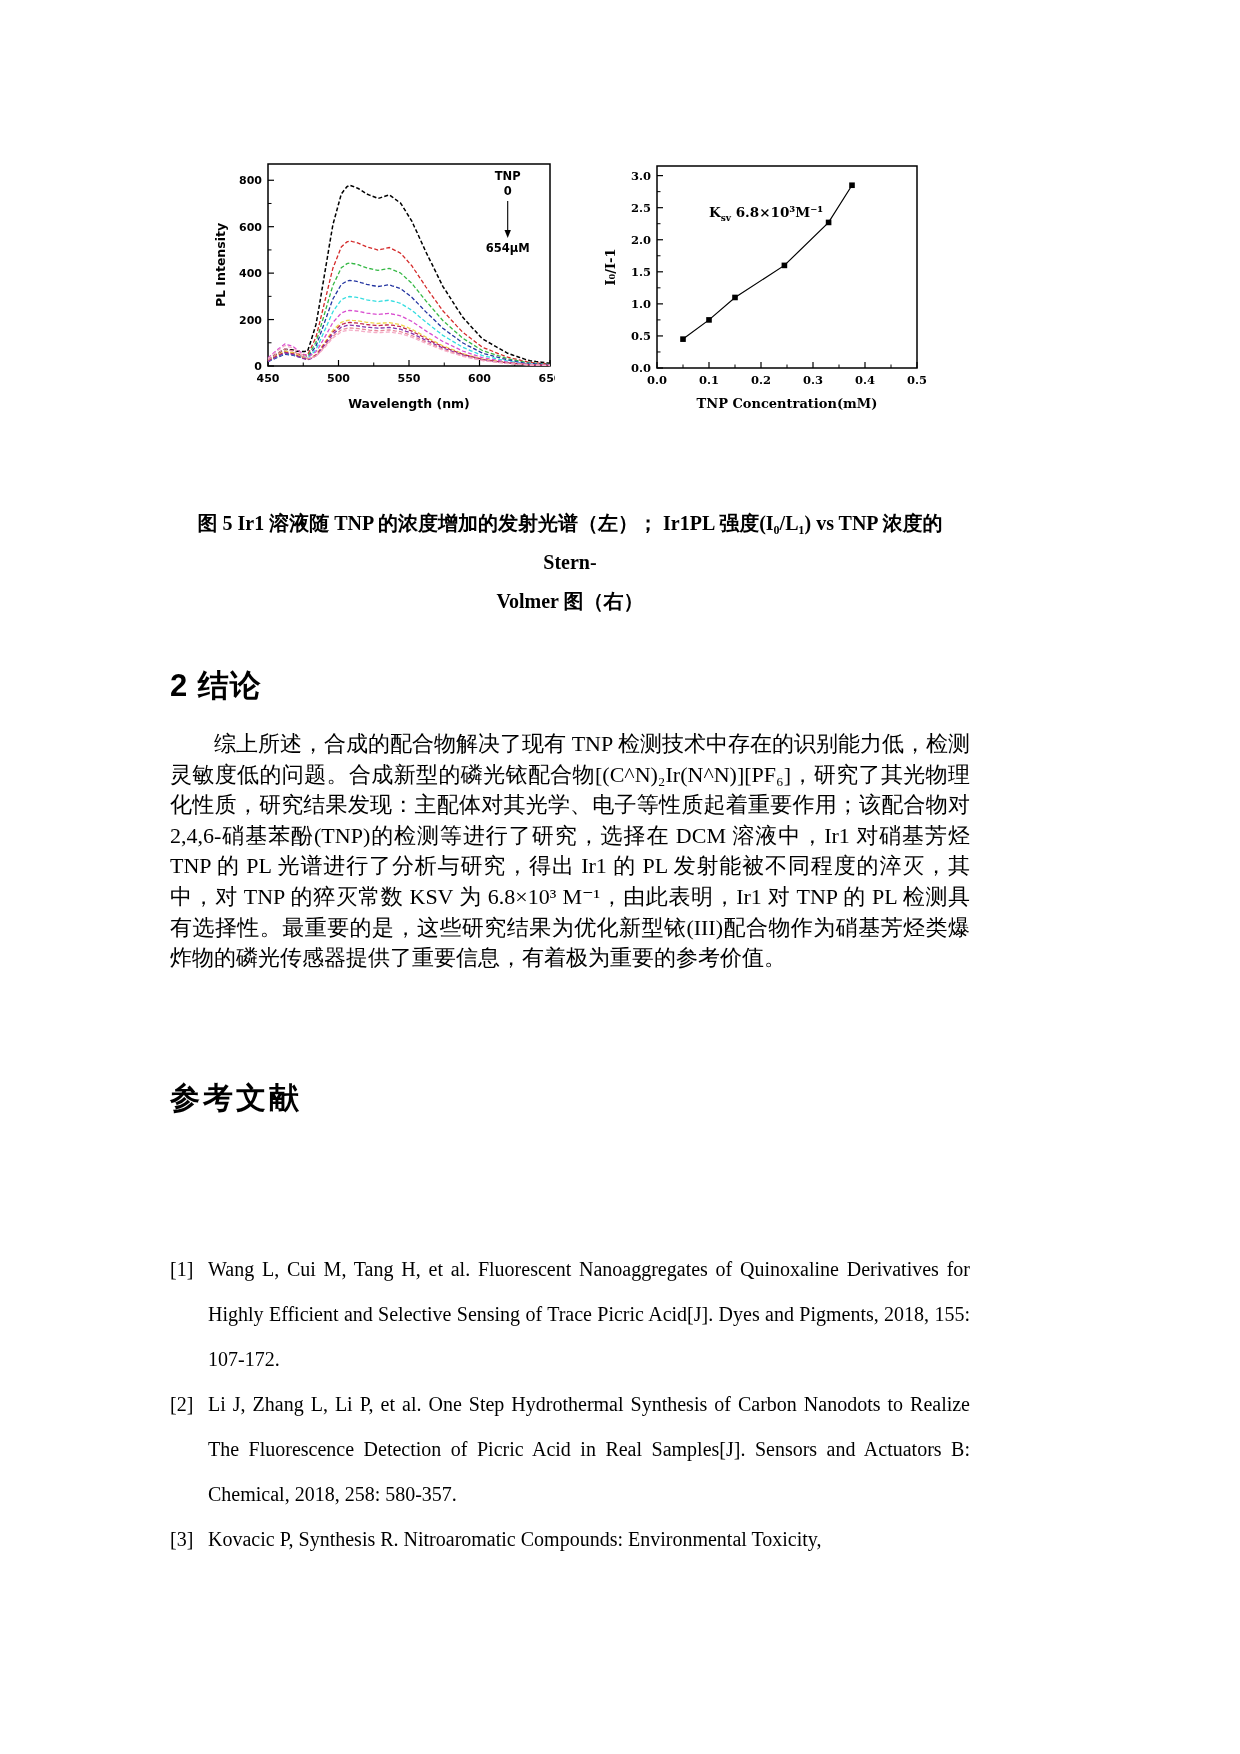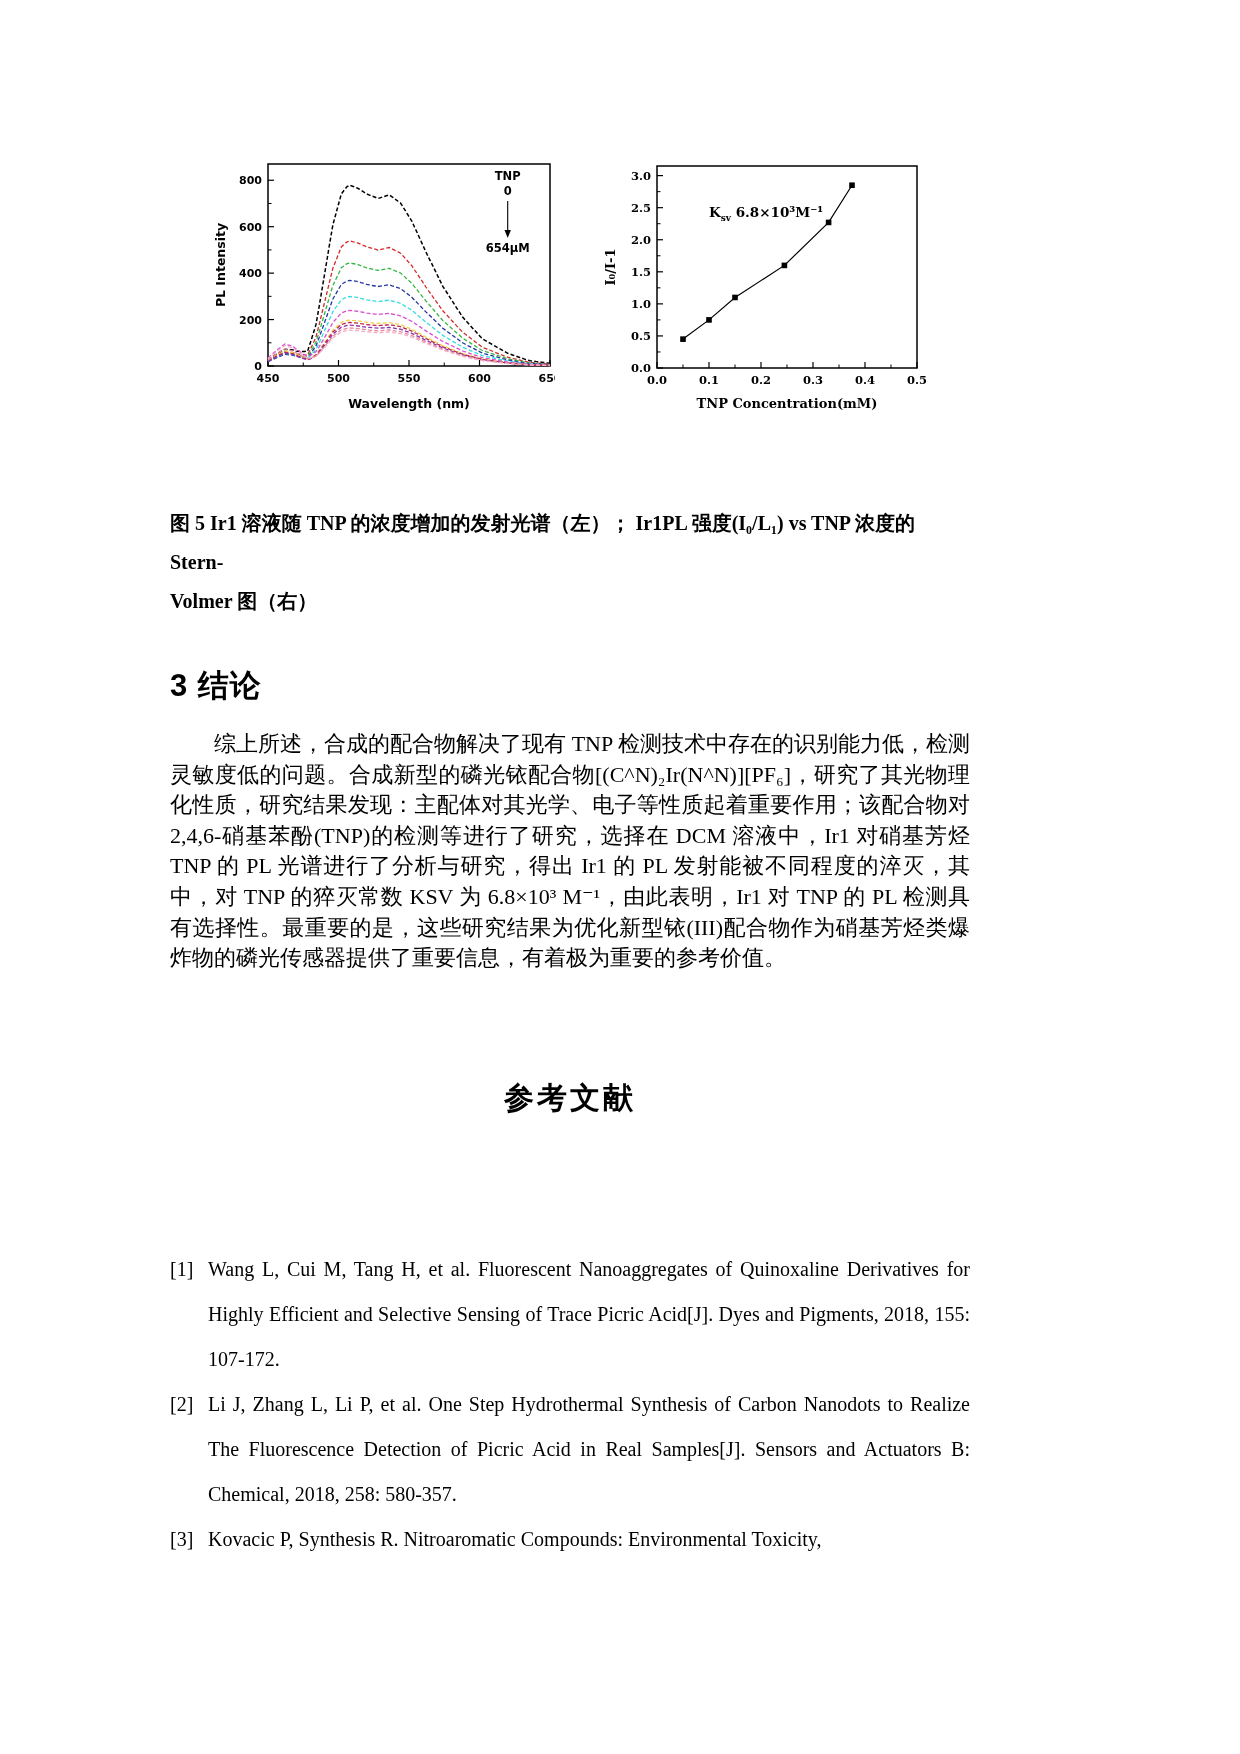--- a/index.html
+++ b/index.html
@@ -9,25 +9,25 @@
   .charts-row{display:flex;justify-content:center;align-items:flex-start;gap:46px}
   svg{display:block}
   
   .tickL{font-family:"DejaVu Sans","Liberation Sans",sans-serif;font-size:11px;font-weight:bold}
   .axL{font-family:"DejaVu Sans","Liberation Sans",sans-serif;font-size:12.5px;font-weight:bold}
   .annL{font-family:"DejaVu Sans","Liberation Sans",sans-serif;font-size:11.5px;font-weight:bold}
   
   .tickR{font-family:"DejaVu Serif","Liberation Serif",serif;font-size:11.5px;font-weight:bold}
   .axR{font-family:"DejaVu Serif","Liberation Serif",serif;font-size:13px;font-weight:bold}
   .annR{font-family:"DejaVu Serif","Liberation Serif",serif;font-size:13.5px;font-weight:bold}
-  .figure-caption{margin-top:90px;text-align:left;font-weight:bold;font-size:20px;line-height:39px}
+  .figure-caption{margin-top:90px;text-align:center;font-weight:bold;font-size:20px;line-height:39px}
   .section-heading{margin-top:44px;font-family:"Liberation Sans","DejaVu Sans",sans-serif;font-size:31px;font-weight:bold;letter-spacing:1px}
   .body-paragraph{margin-top:22px;font-size:22px;line-height:30.6px;text-align:justify;text-indent:2em;
     font-family:"Liberation Serif","DejaVu Serif",serif}
-  .refs-heading{margin-top:104px;text-align:center;font-family:"Liberation Sans","DejaVu Sans",sans-serif;
+  .refs-heading{margin-top:104px;text-align:left;font-family:"Liberation Sans","DejaVu Sans",sans-serif;
     font-size:30px;font-weight:bold;letter-spacing:3px}
   .ref-list{margin-top:128px;list-style:none}
   .ref-item{display:flex;font-size:20px;line-height:45px}
   .ref-num{width:38px;flex:none}
   .ref-text{flex:1;text-align:justify}
 </style>
 </head>
 <body>
 
 <div class="content">
@@ -133,21 +133,21 @@
           <text x="186" y="260" text-anchor="middle" class="axR">TNP Concentration(mM)</text>
           <text x="14" y="119" text-anchor="middle" class="axR" transform="rotate(-90 14 119)">I₀/I-1</text>
         </svg>
     </div>
     <figcaption class="figure-caption">
       <div>图 5 Ir1 溶液随 TNP 的浓度增加的发射光谱（左）； Ir1PL 强度(I₀/L₁) vs TNP 浓度的 Stern-</div>
       <div>Volmer 图（右）</div>
     </figcaption>
   </figure>
 
-  <h2 class="section-heading">3 结论</h2>
+  <h2 class="section-heading">2 结论</h2>
 
   <p class="body-paragraph">综上所述，合成的配合物解决了现有 TNP 检测技术中存在的识别能力低，检测灵敏度低的问题。合成新型的磷光铱配合物[(C^N)₂Ir(N^N)][PF₆]，研究了其光物理化性质，研究结果发现：主配体对其光学、电子等性质起着重要作用；该配合物对 2,4,6-硝基苯酚(TNP)的检测等进行了研究，选择在 DCM 溶液中，Ir1 对硝基芳烃 TNP 的 PL 光谱进行了分析与研究，得出 Ir1 的 PL 发射能被不同程度的淬灭，其中，对 TNP 的猝灭常数 KSV 为 6.8×10³ M⁻¹，由此表明，Ir1 对 TNP 的 PL 检测具有选择性。最重要的是，这些研究结果为优化新型铱(III)配合物作为硝基芳烃类爆炸物的磷光传感器提供了重要信息，有着极为重要的参考价值。</p>
 
   <h2 class="refs-heading">参考文献</h2>
 
   <ol class="ref-list">
     <li class="ref-item">
       <span class="ref-num">[1]</span>
       <span class="ref-text">Wang L, Cui M, Tang H, et al. Fluorescent Nanoaggregates of Quinoxaline Derivatives for Highly Efficient and Selective Sensing of Trace Picric Acid[J]. Dyes and Pigments, 2018, 155: 107-172.</span>
     </li>

